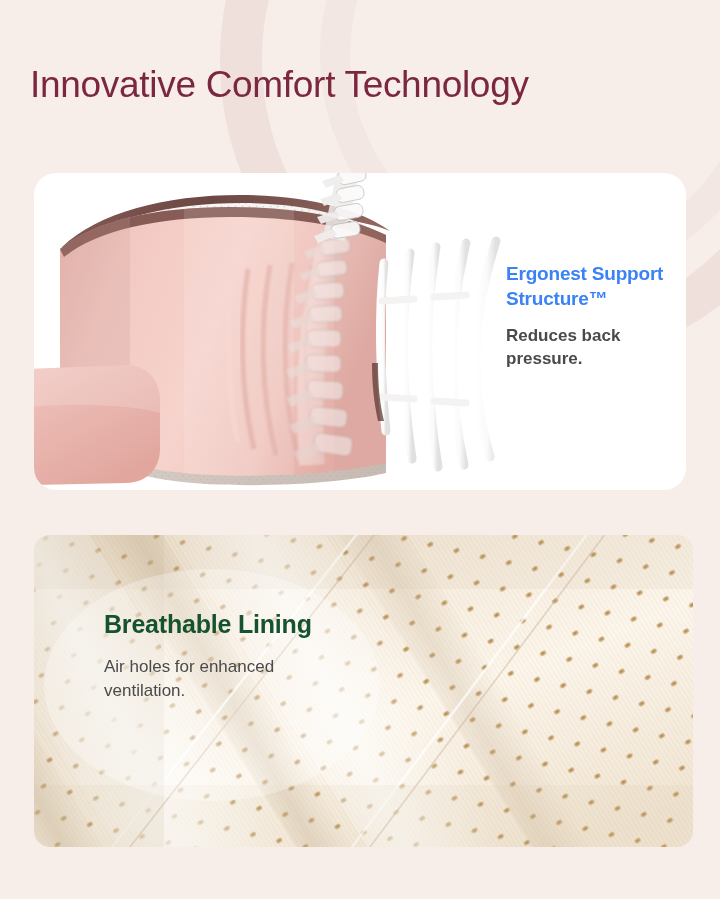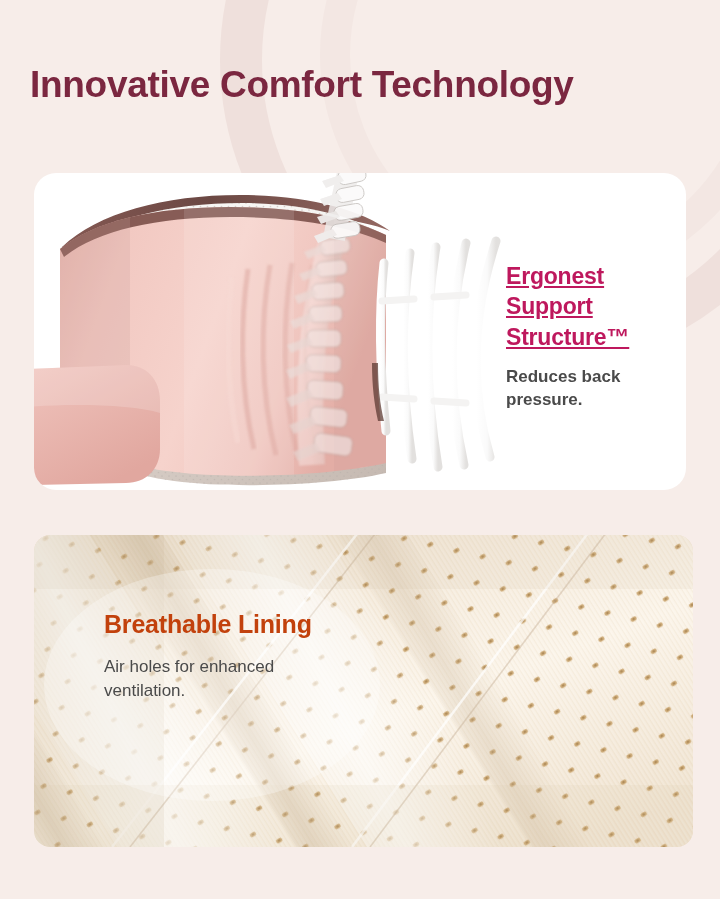--- a/index.html
+++ b/index.html
@@ -26,21 +26,21 @@
     right:-60px; top:-175px;
     border-radius:50%;
     border:30px solid #F3E7E3;
   }
 
   
   .page-title {
     position:absolute;
     left:30px; top:64px;
     font-size:37px;
-    font-weight:bold;
+    font-weight:normal;
     letter-spacing:-0.3px;
     color:#7B2740;
     white-space:nowrap;
   }
 
   
   .card-support {
     position:absolute;
     left:34px; top:173px;
     width:652px; height:317px;
@@ -51,26 +51,25 @@
 
   .illus { position:absolute; left:0; top:0; width:470px; height:317px; }
   .illus svg { display:block; }
 
   .support-text {
     position:absolute;
     left:472px; top:88px;
     width:180px;
   }
   .support-heading {
-    font-size:23px;
+    font-size:19px;
     font-weight:bold;
     line-height:1.32;
-    color:#be185d;
+    color:#3b82f6;
     letter-spacing:-0.2px;
-    text-decoration:underline;
   }
   .support-sub {
     margin-top:14px;
     font-size:17px;
     line-height:1.34;
     color:#4A4A4A;
     font-weight:bold;
   }
 
   
@@ -83,21 +82,21 @@
     background:#EFE2D2;
   }
   .fabric { position:absolute; inset:0; }
   .fabric svg { display:block; }
 
   .lining-text { position:absolute; left:70px; top:72px; width:230px; }
   .lining-heading {
     font-size:25px;
     font-weight:bold;
     line-height:1.38;
-    color:#c2410c;
+    color:#14532d;
     letter-spacing:-0.2px;
   }
   .lining-sub {
     margin-top:13px;
     font-size:17px;
     line-height:1.42;
     color:#4A4A4A;
   }
 </style>
 </head>

